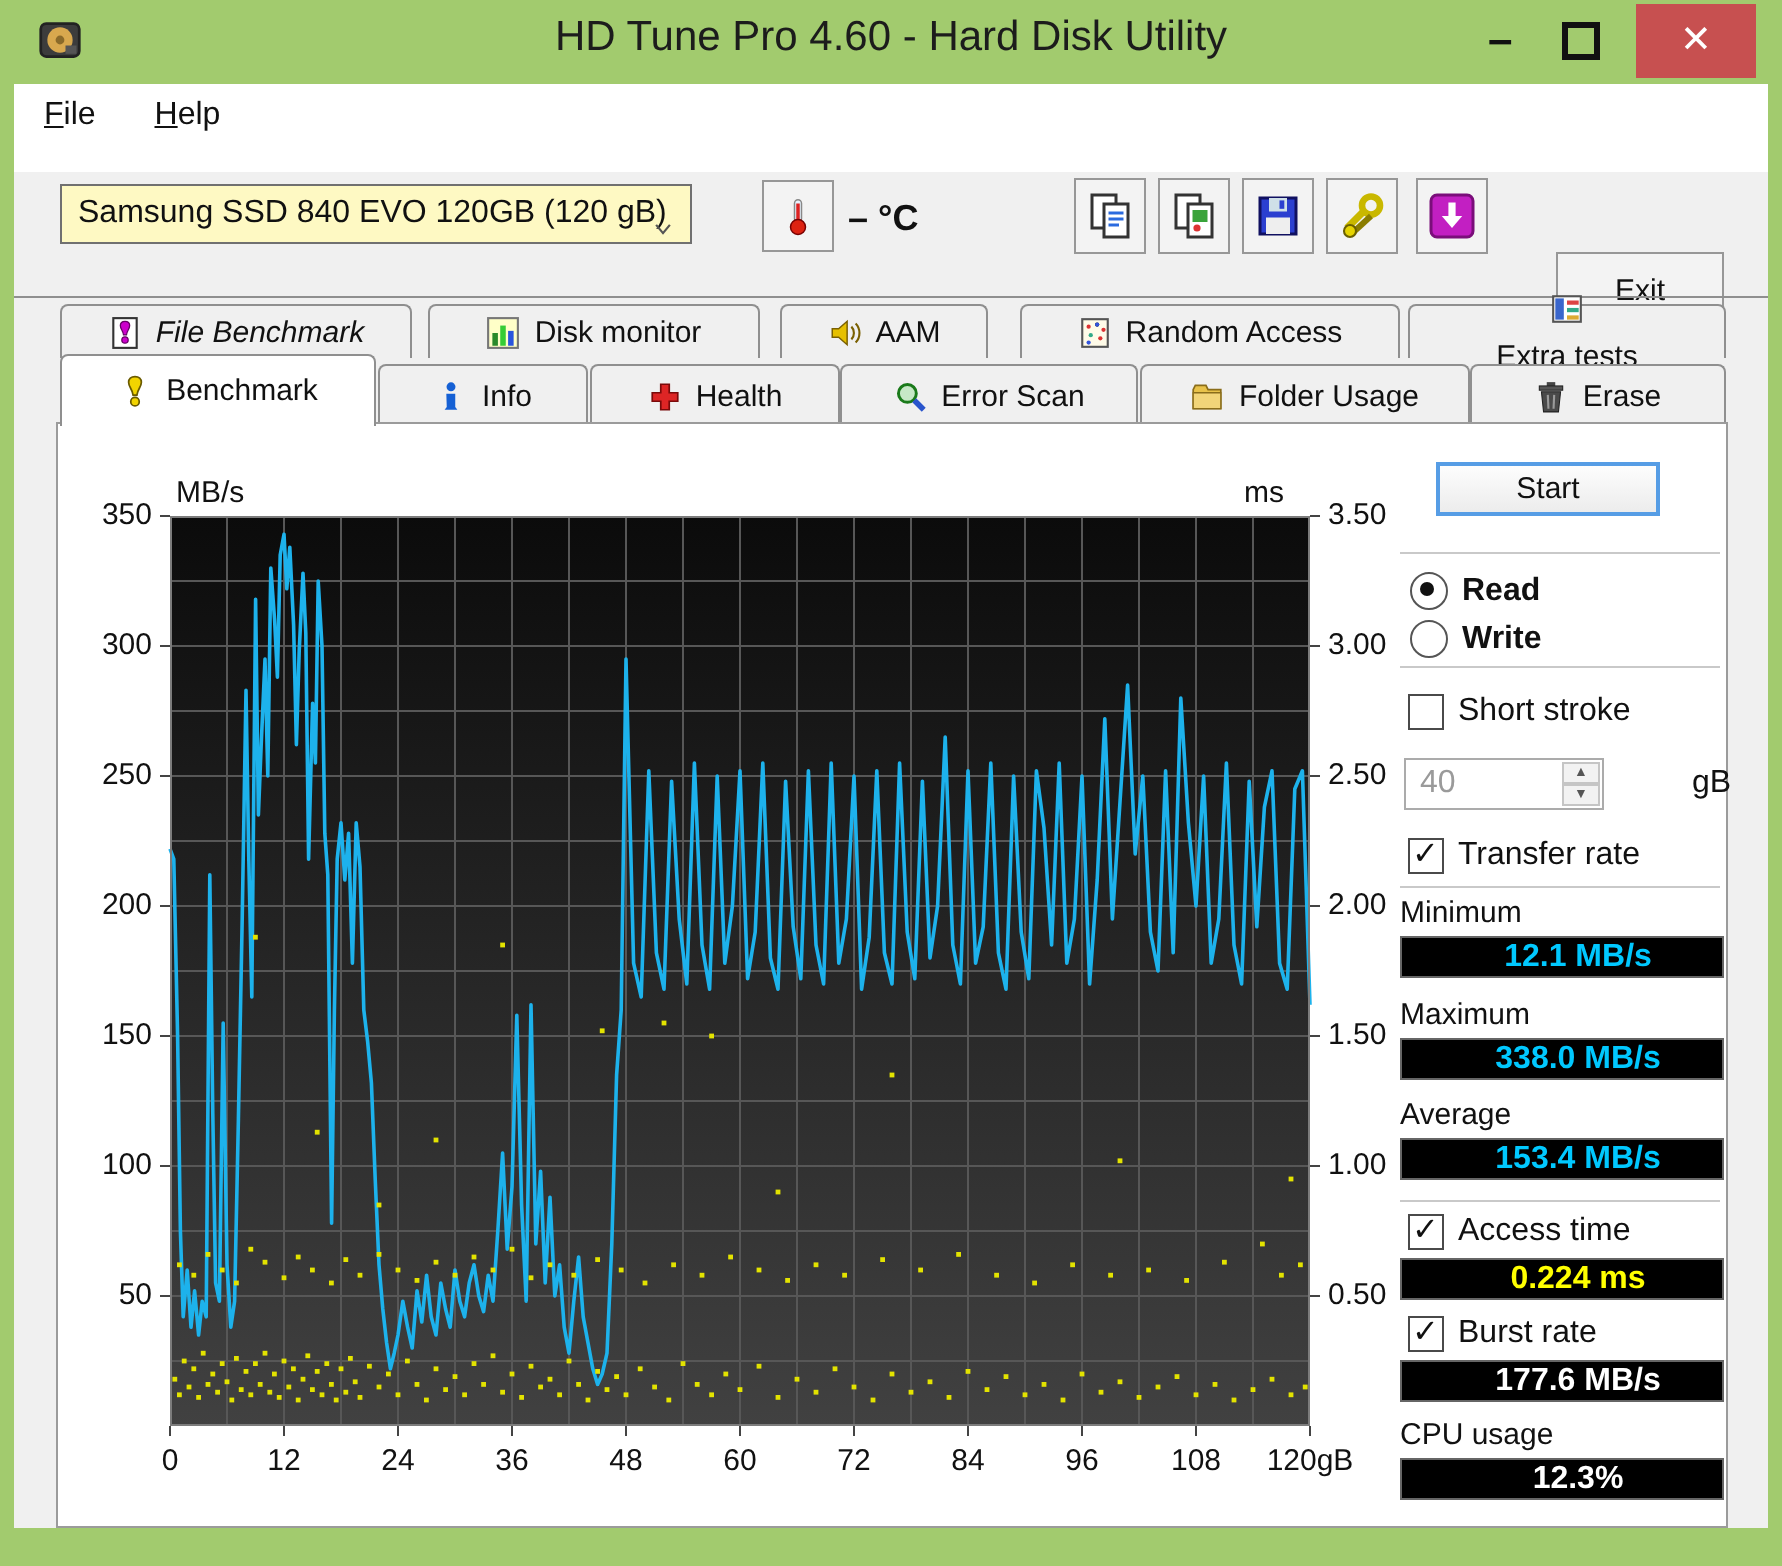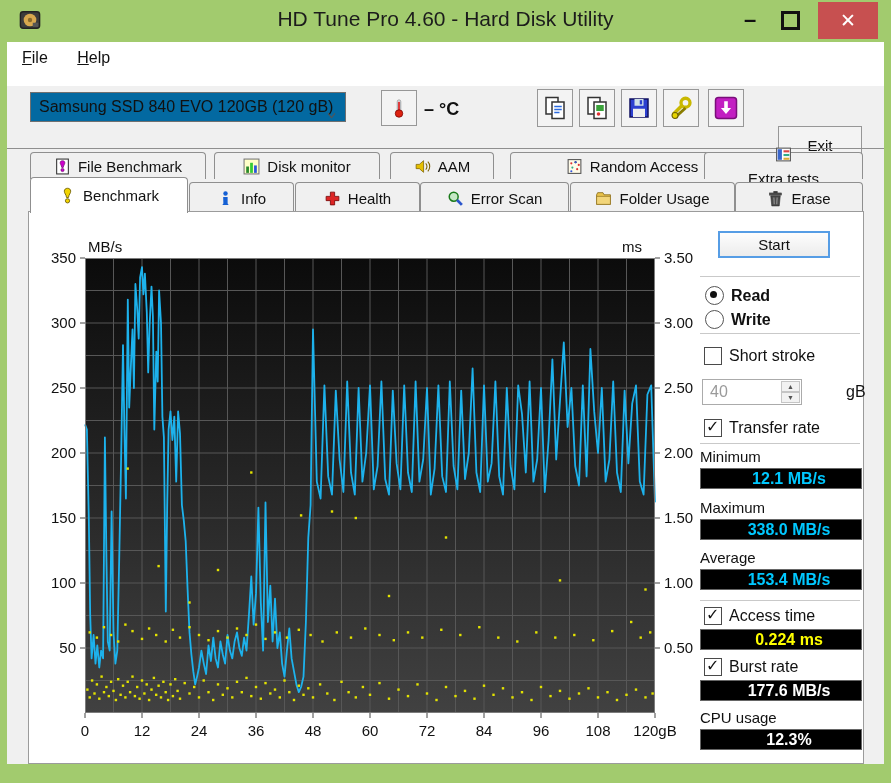--- a/index.html
+++ b/index.html
@@ -21,21 +21,21 @@
     font-size:19px;text-align:center;line-height:37px;cursor:default;}
 
   
   .client{left:7px;top:42px;width:877px;height:722px;background:#f0f0f0;}
   .menubar{left:7px;top:42px;width:877px;height:44px;background:#fff;}
   .menu-item{display:inline-block;margin:7px 10px 0 15px;font-size:16px;color:#111;cursor:default;}
   .menu-item::first-letter{text-decoration:underline;}
   .toolbar-sep{left:7px;top:148px;width:877px;height:1px;background:#8f8f8f;}
 
   
-  .combobox{left:30px;top:92px;width:316px;height:30px;background:#0369a1;border:1px solid #707070;
+  .combobox{left:30px;top:92px;width:316px;height:30px;background:#fef9c3;border:1px solid #707070;
     font-size:16px;color:#111;line-height:28px;padding-left:8px;cursor:default;}
   .combo-chevron{right:8px;top:9px;position:absolute;width:11px;height:11px;}
   .tool-btn{background:#f3f3f3;border:1px solid #979797;display:flex;align-items:center;justify-content:center;cursor:default;}
   .temp-btn{left:381px;top:90px;width:36px;height:36px;}
   .temp-label{left:424px;top:99px;font-size:18px;font-weight:bold;color:#111;}
   .exit-btn{left:778px;top:88px;width:84px;height:38px;font-size:15px;color:#111;margin-top:38px;}
 
   
   .tab{position:absolute;display:flex;align-items:center;justify-content:center;gap:7px;
     background:#f0f0f0;border:1px solid #8f8f8f;border-bottom:none;border-radius:4px 4px 0 0;
@@ -150,21 +150,21 @@
           <rect x="1" y="1" width="14" height="14" rx="2" fill="#c21fc2" stroke="#7a0e7a"></rect>
           <path d="M8 3.5v6" stroke="#fff" stroke-width="2.4"></path>
           <path d="M4.6 8 8 12 11.4 8z" fill="#fff"></path>
         </svg></span>
     </div>
   </div>
 <div class="px tool-btn exit-btn">Exit</div>
 <div class="px toolbar-sep"></div>
 
 <div id="tab-strip">
-    <div class="tab row1" style="left: 30px; width: 174px;">
+    <div class="tab row1" style="left: 30px; width: 174px; font-style: italic;">
       <span class="ticon"><svg width="100%" height="100%" viewBox="0 0 16 16" xmlns="http://www.w3.org/2000/svg">
           <rect x="2.5" y="1" width="11" height="14" fill="#fff" stroke="#333"></rect>
           <path d="M8 2.5c1.4 0 2.2.9 2.2 2 0 1.6-1.2 2.2-1.5 4.4H7.3C7 6.7 5.8 6.1 5.8 4.5c0-1.1.8-2 2.2-2z" fill="#cc00cc" stroke="#660066" stroke-width=".6"></path>
           <circle cx="8" cy="11.3" r="1.5" fill="#cc00cc" stroke="#660066" stroke-width=".6"></circle>
         </svg></span>
       <span>File Benchmark</span>
     </div>
     <div class="tab row1" style="left: 214px; width: 164px;">
       <span class="ticon"><svg width="100%" height="100%" viewBox="0 0 16 16" xmlns="http://www.w3.org/2000/svg">
           <rect x="1" y="1" width="14" height="14" fill="#ffffc8" stroke="#777"></rect>
@@ -175,21 +175,21 @@
       <span>Disk monitor</span>
     </div>
     <div class="tab row1" style="left: 390px; width: 102px;">
       <span class="ticon"><svg width="100%" height="100%" viewBox="0 0 16 16" xmlns="http://www.w3.org/2000/svg">
           <path d="M2 6h3l4-3.5v11L5 10H2z" fill="#e6c000" stroke="#7a6000" stroke-width=".7"></path>
           <path d="M11 5c1.6 1.6 1.6 4.4 0 6" fill="none" stroke="#7a6000"></path>
           <path d="M13 3.5c2.4 2.4 2.4 6.6 0 9" fill="none" stroke="#7a6000"></path>
         </svg></span>
       <span>AAM</span>
     </div>
-    <div class="tab row1" style="left: 510px; width: 188px; padding-left: 27px;">
+    <div class="tab row1" style="left: 510px; width: 188px;">
       <span class="ticon"><svg width="100%" height="100%" viewBox="0 0 16 16" xmlns="http://www.w3.org/2000/svg">
           <rect x="2" y="1.5" width="12" height="13" fill="#fffbe8" stroke="#555"></rect>
           <circle cx="5" cy="5" r="1" fill="#d33"></circle>
           <circle cx="9" cy="4" r="1" fill="#35d/"></circle>
           <circle cx="9" cy="4" r="1" fill="#35d"></circle>
           <circle cx="12" cy="6.5" r="1" fill="#d33"></circle>
           <circle cx="6" cy="9" r="1" fill="#3a8"></circle>
           <circle cx="10.5" cy="10.5" r="1" fill="#d33"></circle>
           <circle cx="5" cy="12.5" r="1" fill="#35d"></circle>
         </svg></span>

